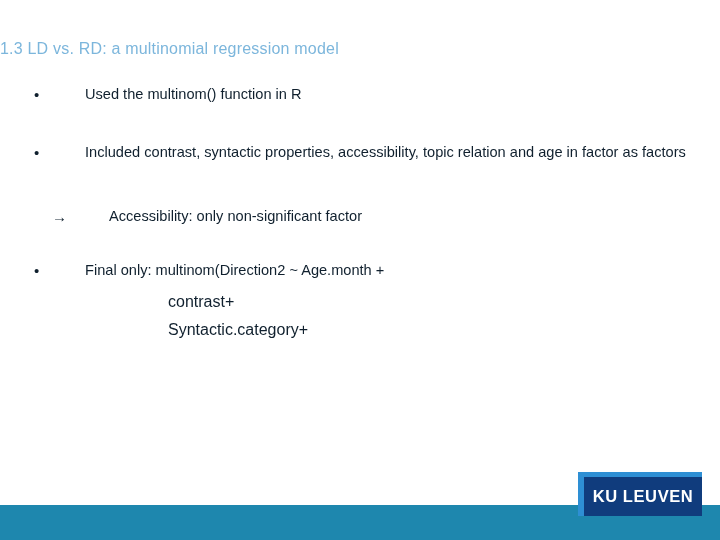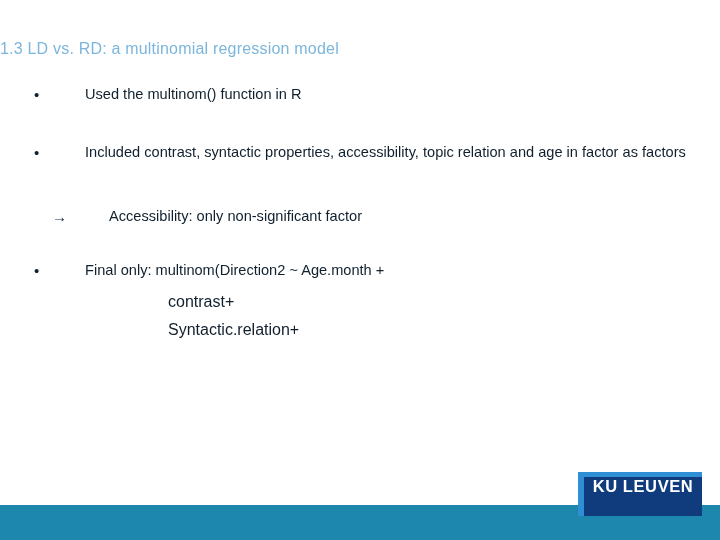--- a/index.html
+++ b/index.html
@@ -122,20 +122,21 @@
     background: #2E8FD4;
   }
   .logo-box {
     position: absolute;
     left: 6px;
     top: 5px;
     width: 118px;
     height: 39px;
     background: #103C7D;
     display: flex;
+    align-items: center;
     justify-content: center;
   }
   .logo-text {
     color: #ffffff;
     font-size: 16.5px;
     font-weight: bold;
     letter-spacing: 0.6px;
     font-family: "Liberation Sans", sans-serif;
   }
 </style>
@@ -163,21 +164,21 @@
       <span class="bullet-text">Accessibility: only non-significant factor</span>
     </div>
 
     <div class="blk4">
       <div class="bullet-row">
         <span class="bullet-marker">•</span>
         <span class="bullet-text">Final only: multinom(Direction2 ~ Age.month +</span>
       </div>
       <div class="formula-lines">
         <div class="formula-line">contrast+</div>
-        <div class="formula-line">Syntactic.relation+</div>
+        <div class="formula-line">Syntactic.category+</div>
       </div>
     </div>
 
   </div>
 
   <div class="footer-bar"></div>
 
   <div class="logo-wrap">
     <div class="logo-accent"></div>
     <div class="logo-box">

